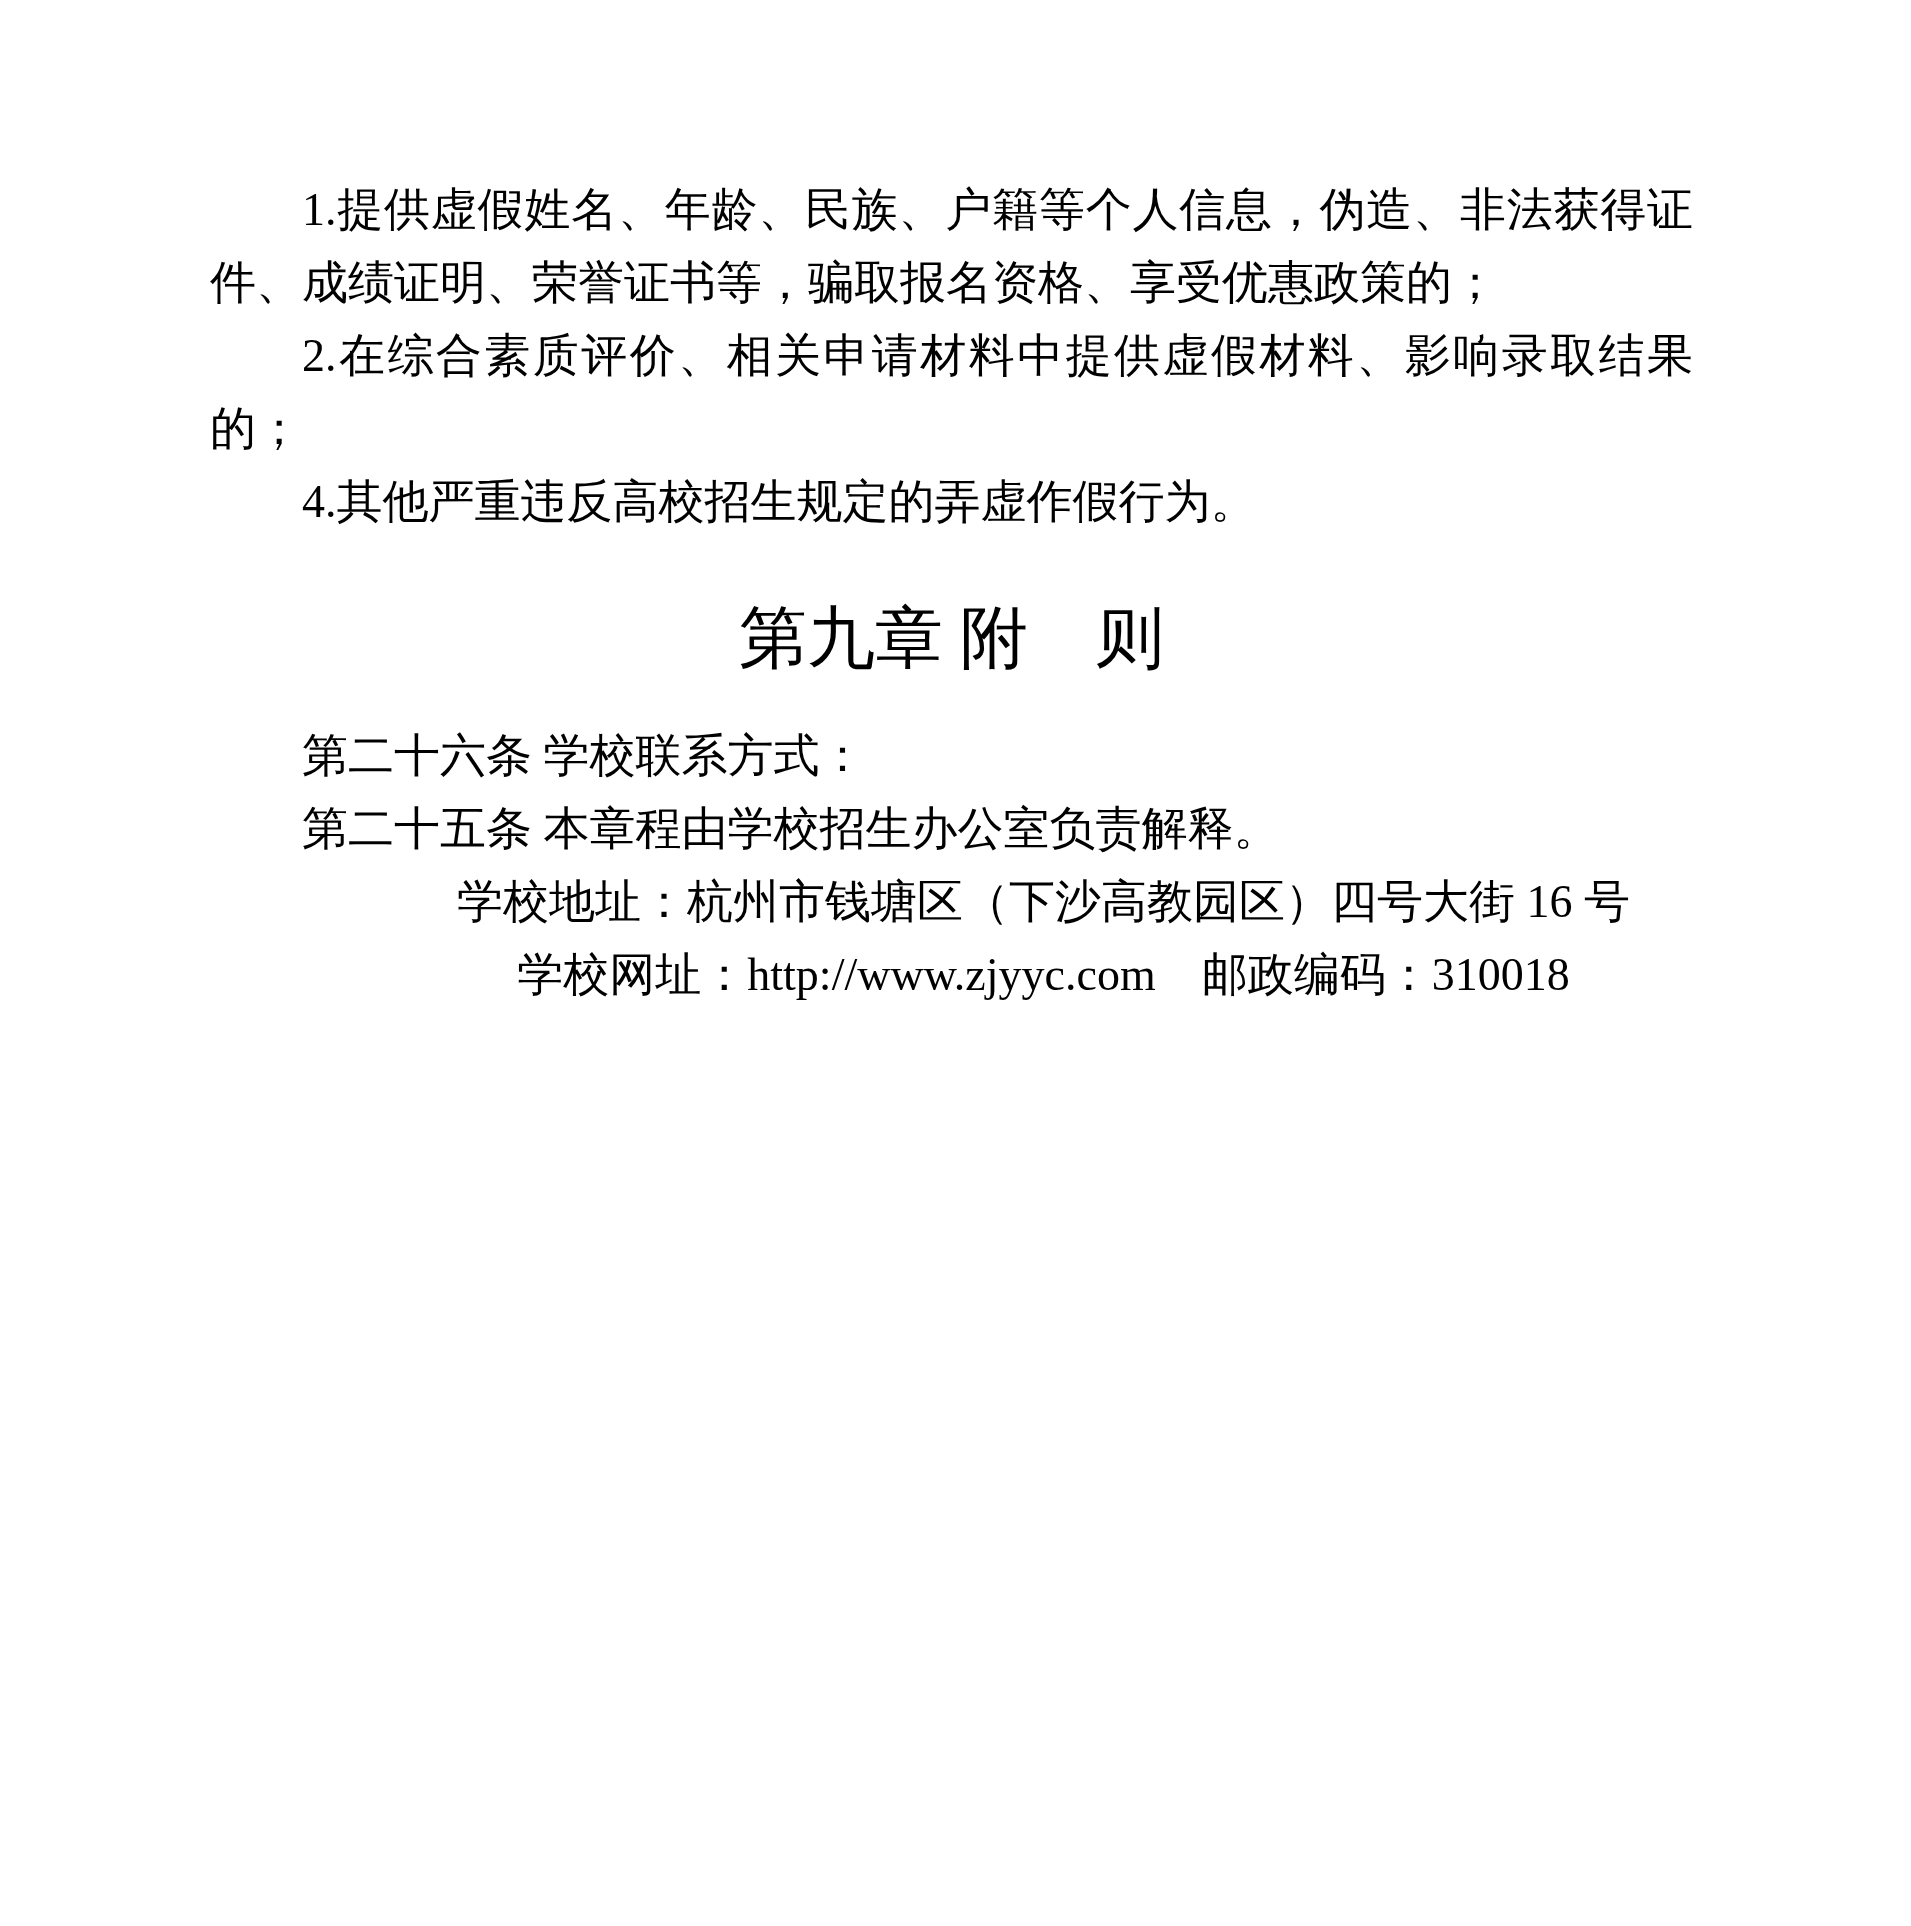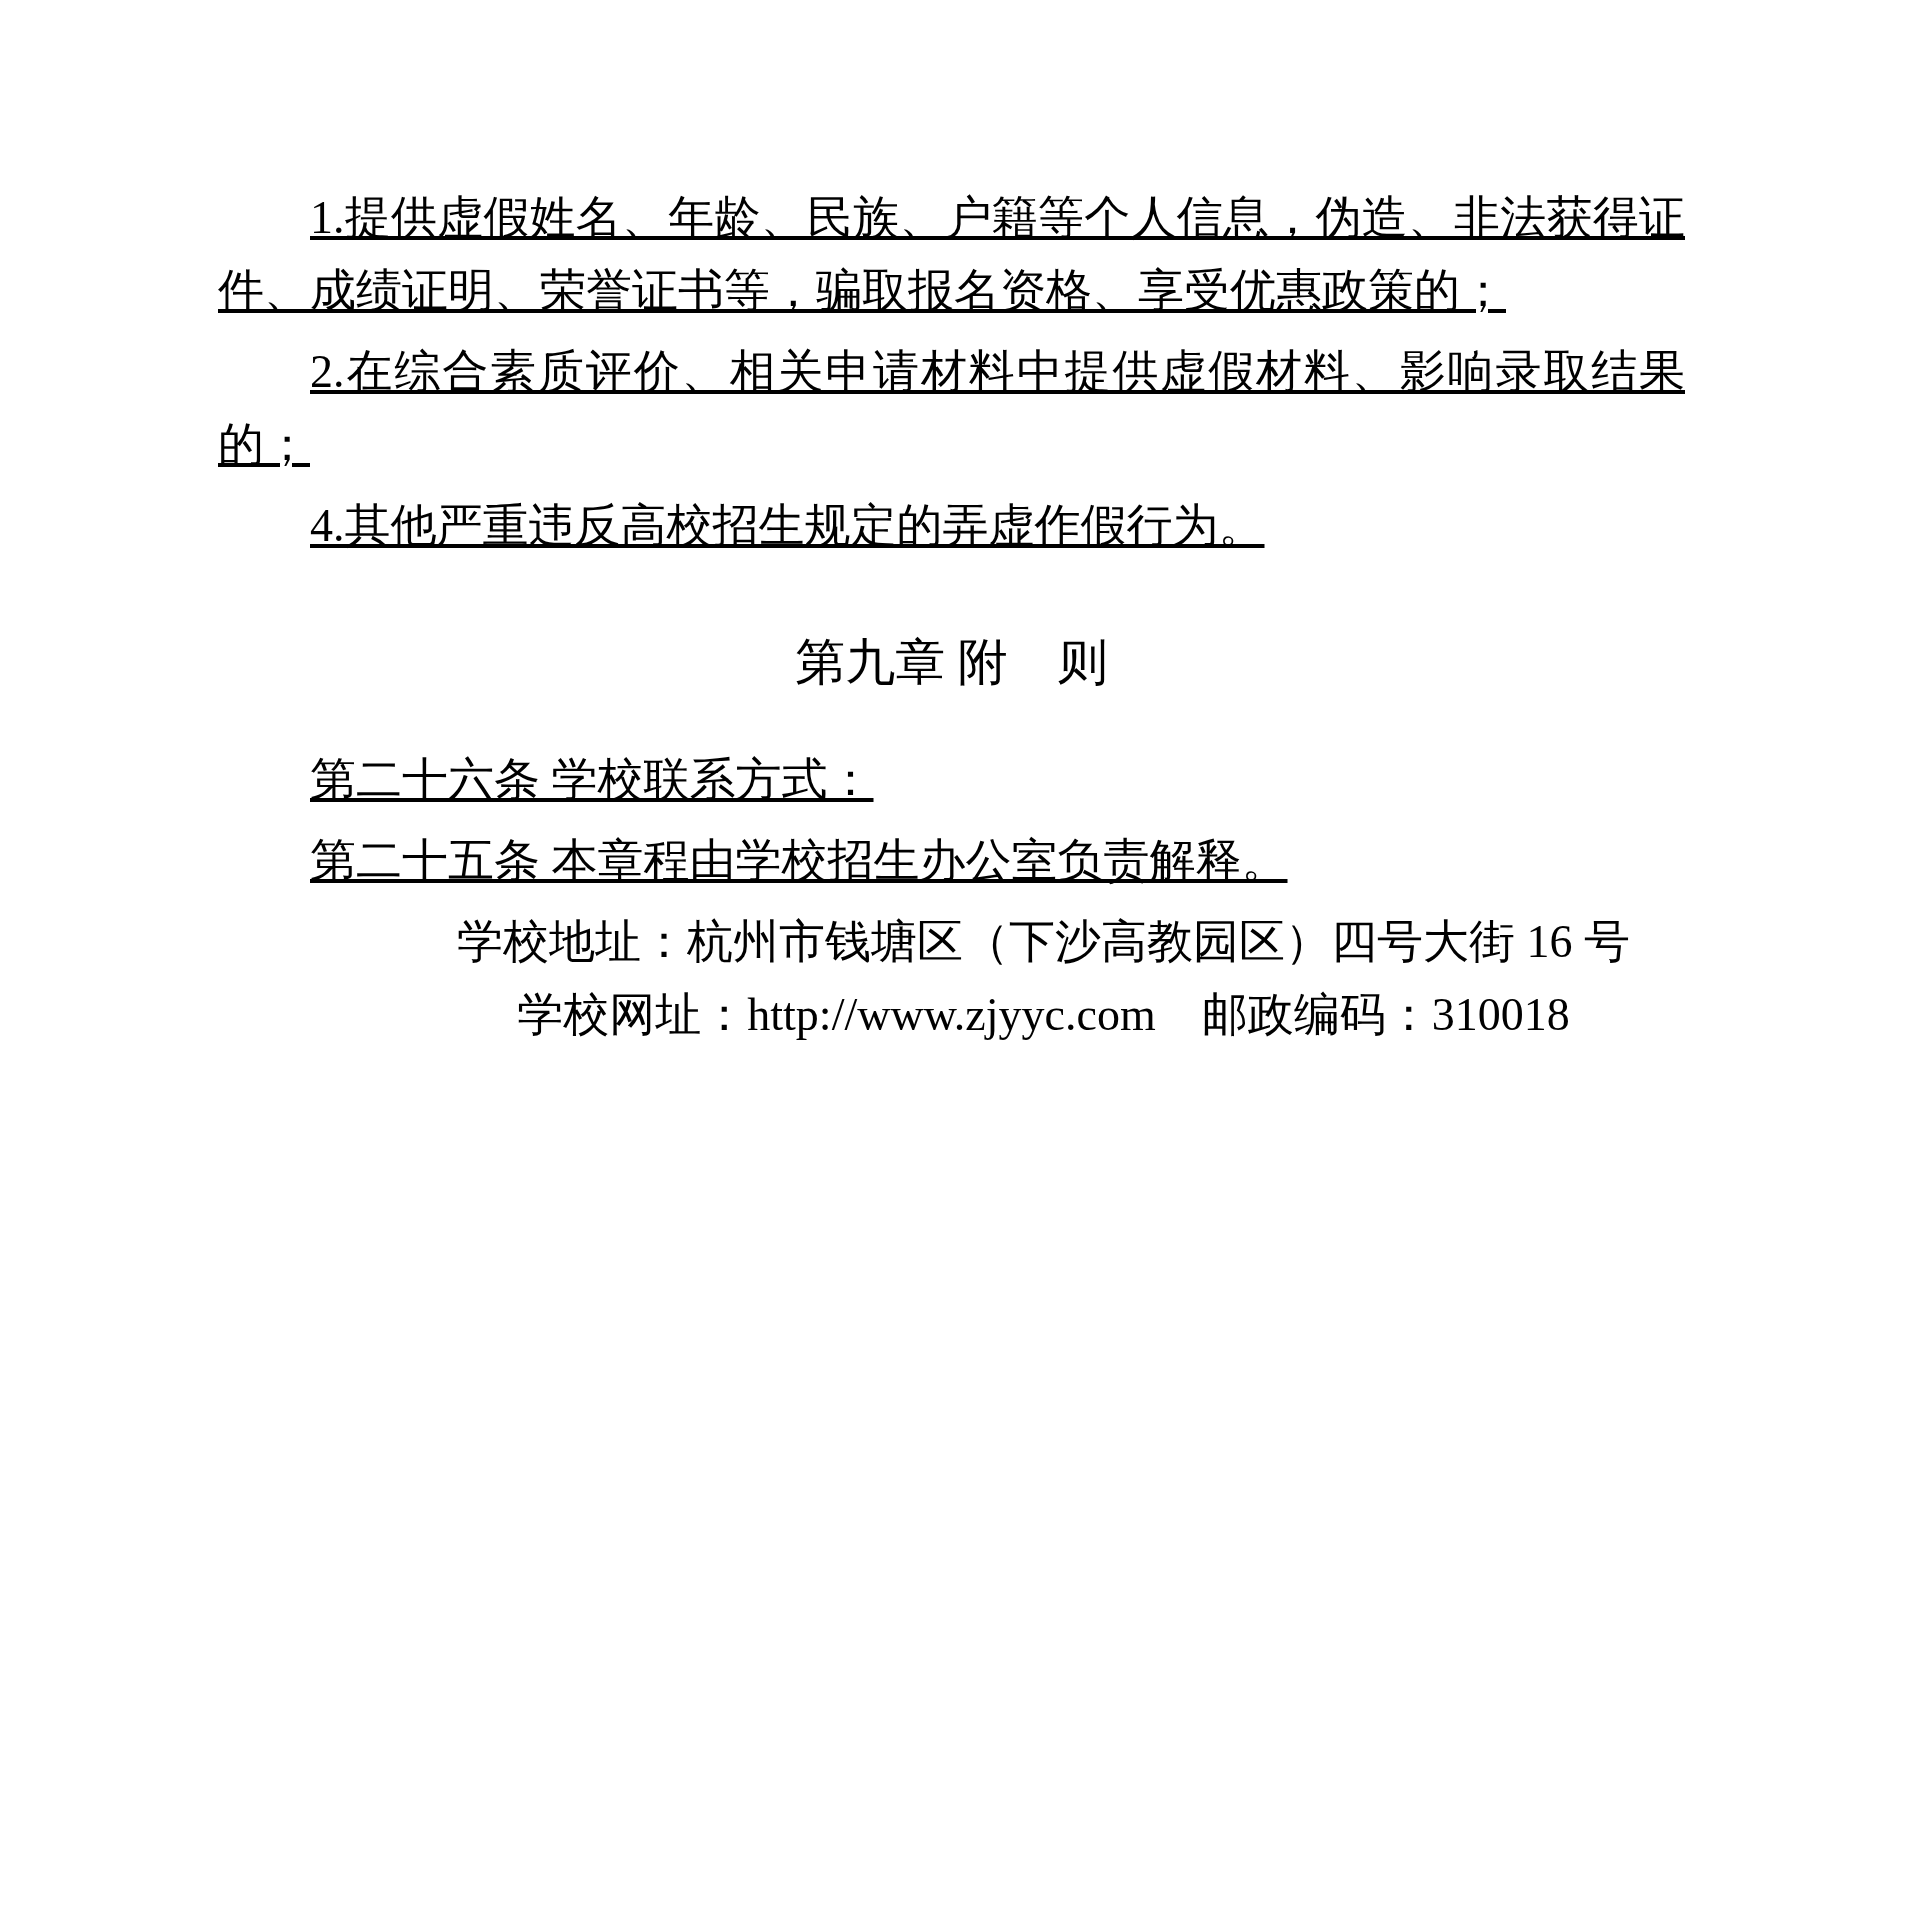--- a/index.html
+++ b/index.html
@@ -19,36 +19,35 @@
     .content {
       position: absolute;
       left: 210px;
       right: 218px;
       top: 173px;
       font-size: 46px;
       line-height: 73px;
       text-align: justify;
     }
     .para {
-      margin: 8px;
+      margin: 0;
       padding: 0;
       text-indent: 2em;
-      text-decoration: underline;
     }
     .contact-line {
       margin: 0;
       padding: 0;
       text-indent: 4em;
       white-space: pre-wrap;
       text-align: center;
     }
     .chapter-heading {
       margin: 64px 0 44px 0;
       padding: 0;
-      font-size: 50px;
+      font-size: 68px;
       line-height: 73px;
       font-weight: normal;
       text-align: center;
       text-indent: 0;
       white-space: pre-wrap;
     }
   </style>
 </head>
 <body>
 

